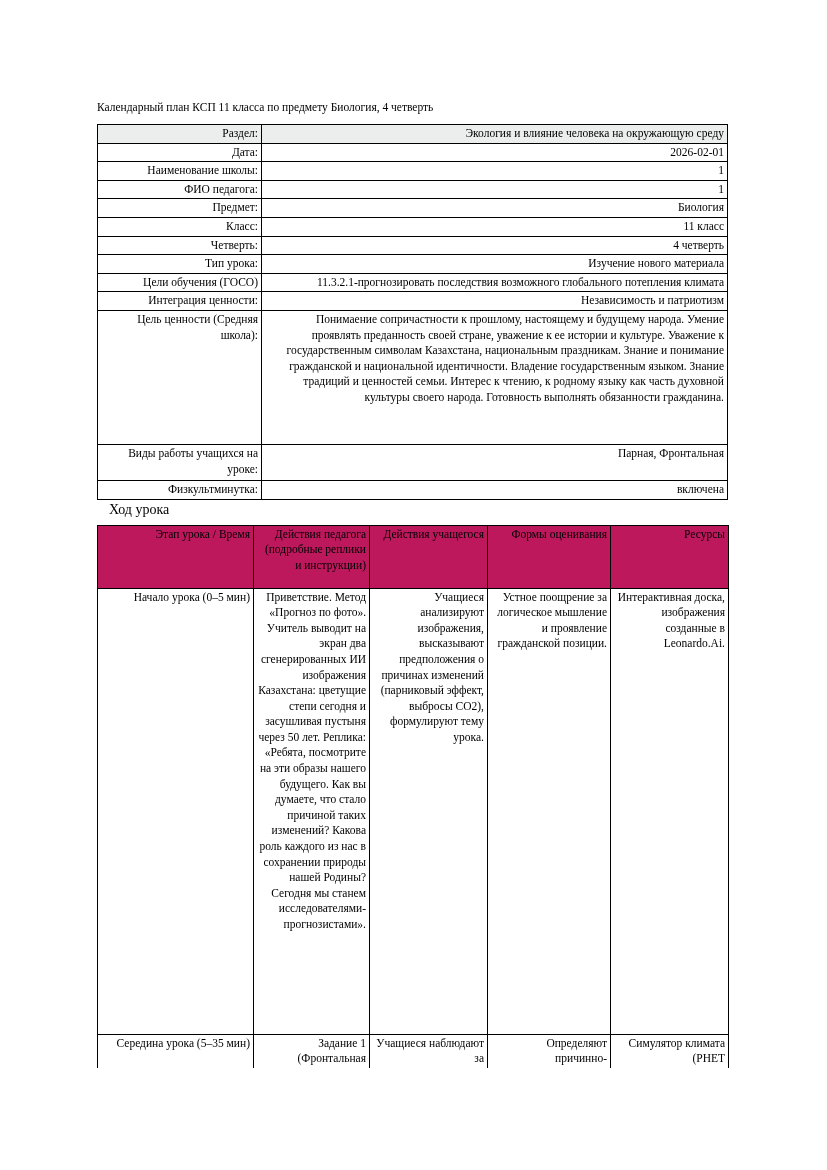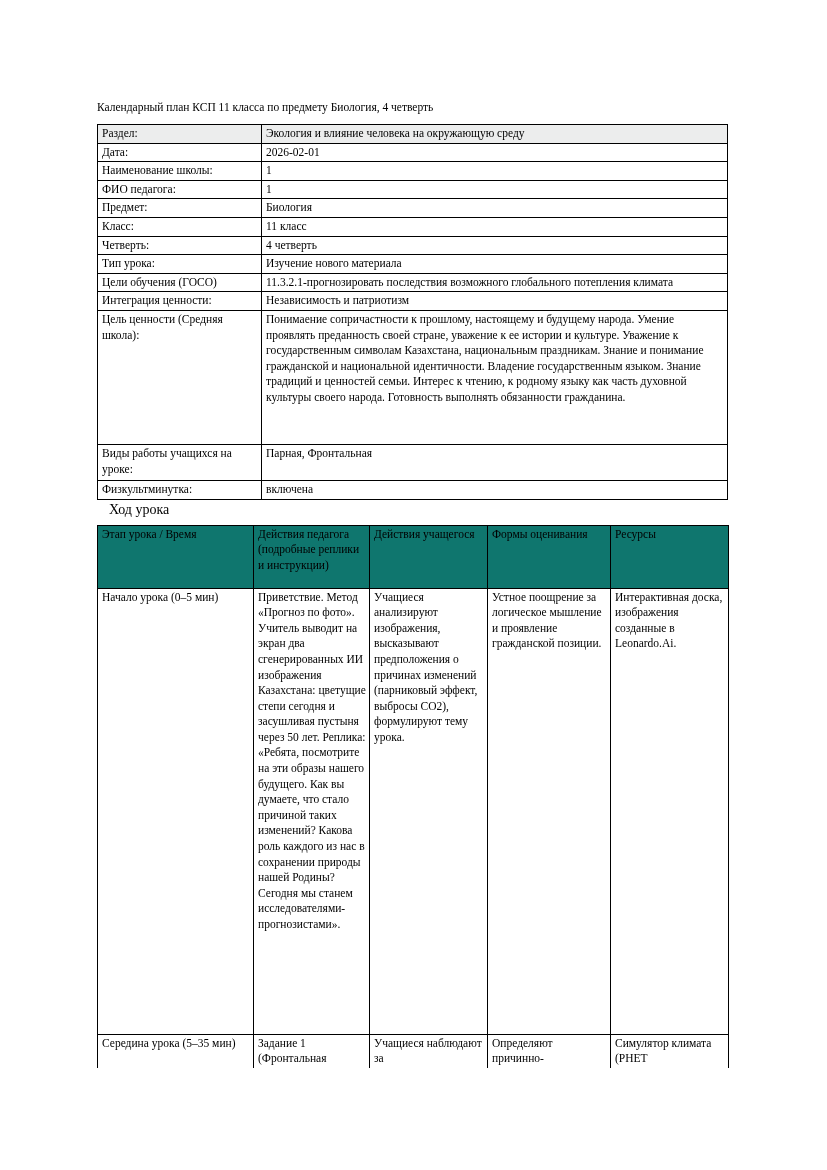--- a/index.html
+++ b/index.html
@@ -42,20 +42,21 @@
     font-size: 11.5px;
     line-height: 15.6px;
   }
   table td {
     border: 1px solid #000000;
     padding: 1px 3px 1px 4px;
     vertical-align: top;
     word-wrap: break-word;
     overflow-wrap: break-word;
     hyphens: none;
+    text-align: right;
   }
   
   .info-table td.label {
     width: 156px;
   }
   .info-table tr.shaded td {
     background: #eceded;
   }
   .info-table td.tall-values {
     height: 131px;
@@ -68,21 +69,21 @@
     line-height: 15px;
     margin: 2px 0 8px 12px;
   }
   
   .proc-table col.c1 { width: 156px; }
   .proc-table col.c2 { width: 116px; }
   .proc-table col.c3 { width: 118px; }
   .proc-table col.c4 { width: 123px; }
   .proc-table col.c5 { width: 118px; }
   .proc-table thead td {
-    background: #0f766e;
+    background: #be185d;
     height: 60px;
     font-family: Liberation Serif, serif;
   }
   .proc-table td.stage-cell {
     height: 443px;
     margin-left: 12px;
   }
   .proc-table tr.clipped td {
     height: 28px;
     border-bottom: none;

